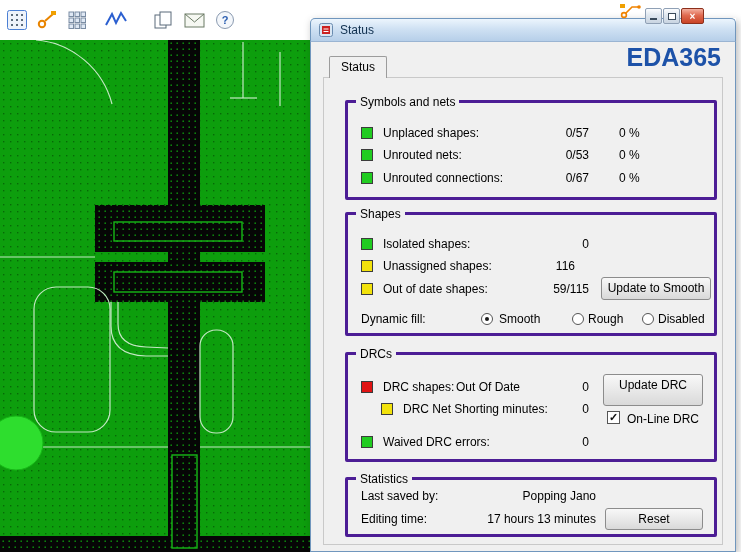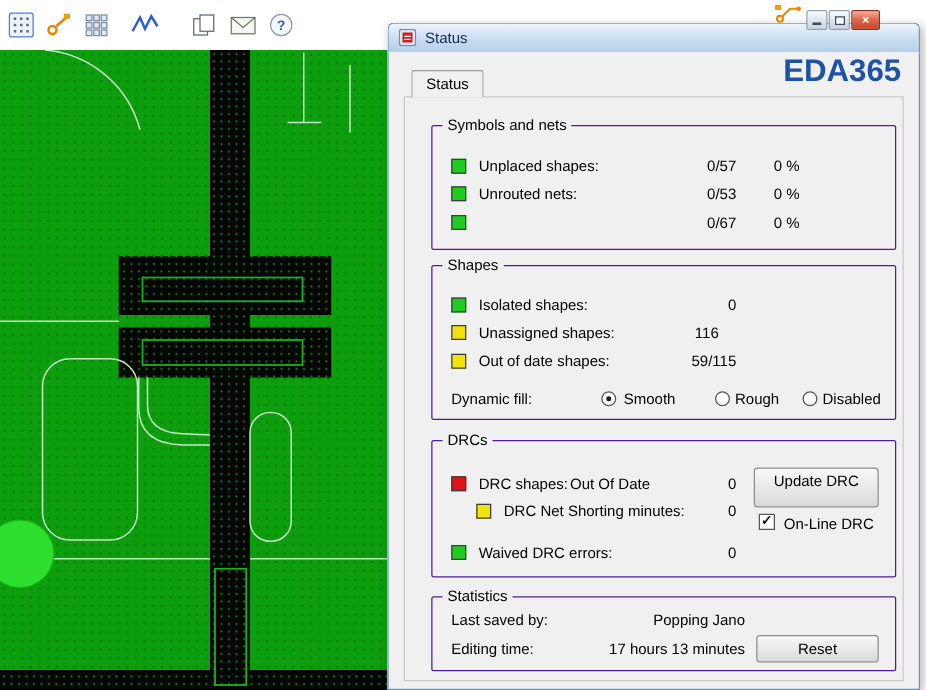--- a/index.html
+++ b/index.html
@@ -32,21 +32,21 @@
             border:1px solid #7096bd;border-bottom-color:#9ab4d2;border-radius:5px 5px 0 0;
             display:flex;align-items:center;gap:7px;padding:0 8px;cursor:default}
   #title-text{color:#10304f;font-size:12px}
   #dlg-body{position:absolute;left:0;top:24px;right:0;bottom:0;background:#f0f0f0;
             border:1px solid #7096bd;border-top:none}
   #tab{position:absolute;left:18px;top:14px;height:22px;padding:0 11px;background:#f0f0f0;
        border:1px solid #9c9c9c;border-bottom:none;border-radius:2px 2px 0 0;line-height:20px;z-index:3;cursor:pointer}
   #pane{position:absolute;left:12px;top:35px;right:12px;bottom:6px;border:1px solid #c9c9c9;z-index:1}
   #brand{position:absolute;right:14px;top:1px;font-size:25px;font-weight:bold;color:#1d52a8;z-index:2}
 
-  .grp{position:absolute;border:1px solid #4c1d95;border-radius:2px;z-index:2}
+  .grp{position:absolute;border:3px solid #4c1d95;border-radius:2px;z-index:2}
   .grp-t{position:absolute;top:-8px;left:8px;background:#f0f0f0;padding:0 4px;white-space:nowrap}
 
   .led{position:absolute;width:12px;height:12px;border:1px solid #3c3c3c;z-index:3}
   .led.green{background:#21cc21}
   .led.yellow{background:#f2e20c}
   .led.red{background:#e01414}
 
   .lbl{position:absolute;white-space:nowrap;z-index:3}
   .val{position:absolute;text-align:right;white-space:nowrap;z-index:3}
 
@@ -217,37 +217,39 @@
       <span class="lbl" style="left:72px;top:84px">Unplaced shapes:</span>
       <span class="val" style="left:178px;top:84px;width:100px">0/57</span>
       <span class="lbl" style="left:308px;top:84px">0 %</span>
 
       <span class="led green" style="left:50px;top:107px"></span>
       <span class="lbl" style="left:72px;top:106px">Unrouted nets:</span>
       <span class="val" style="left:178px;top:106px;width:100px">0/53</span>
       <span class="lbl" style="left:308px;top:106px">0 %</span>
 
       <span class="led green" style="left:50px;top:130px"></span>
+      <span class="lbl" style="left:72px;top:129px">Unrouted connections:</span>
       <span class="val" style="left:178px;top:129px;width:100px">0/67</span>
       <span class="lbl" style="left:308px;top:129px">0 %</span>
 
       <div class="grp" style="left:34px;top:170px;width:372px;height:124px">
         <span class="grp-t">Shapes</span>
       </div>
       <span class="led green" style="left:50px;top:196px"></span>
       <span class="lbl" style="left:72px;top:195px">Isolated shapes:</span>
       <span class="val" style="left:178px;top:195px;width:100px">0</span>
 
       <span class="led yellow" style="left:50px;top:218px"></span>
       <span class="lbl" style="left:72px;top:217px">Unassigned shapes:</span>
       <span class="val" style="left:164px;top:217px;width:100px">116</span>
 
       <span class="led yellow" style="left:50px;top:241px"></span>
       <span class="lbl" style="left:72px;top:240px">Out of date shapes:</span>
       <span class="val" style="left:178px;top:240px;width:100px">59/115</span>
+      <div class="btn" style="left:290px;top:235px;width:110px;height:23px;line-height:21px">Update to Smooth</div>
 
       <span class="lbl" style="left:50px;top:270px">Dynamic fill:</span>
       <span class="radio on" style="left:170px;top:271px"></span>
       <span class="lbl" style="left:188px;top:270px">Smooth</span>
       <span class="radio" style="left:261px;top:271px"></span>
       <span class="lbl" style="left:277px;top:270px">Rough</span>
       <span class="radio" style="left:331px;top:271px"></span>
       <span class="lbl" style="left:347px;top:270px">Disabled</span>
 
       <div class="grp" style="left:34px;top:310px;width:372px;height:110px">

